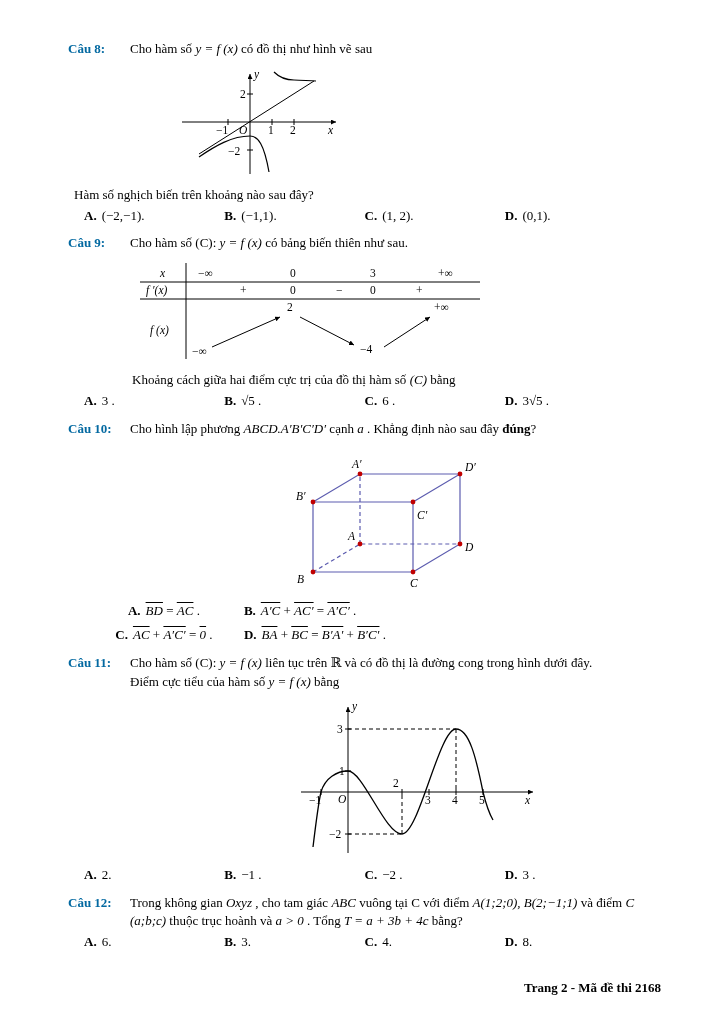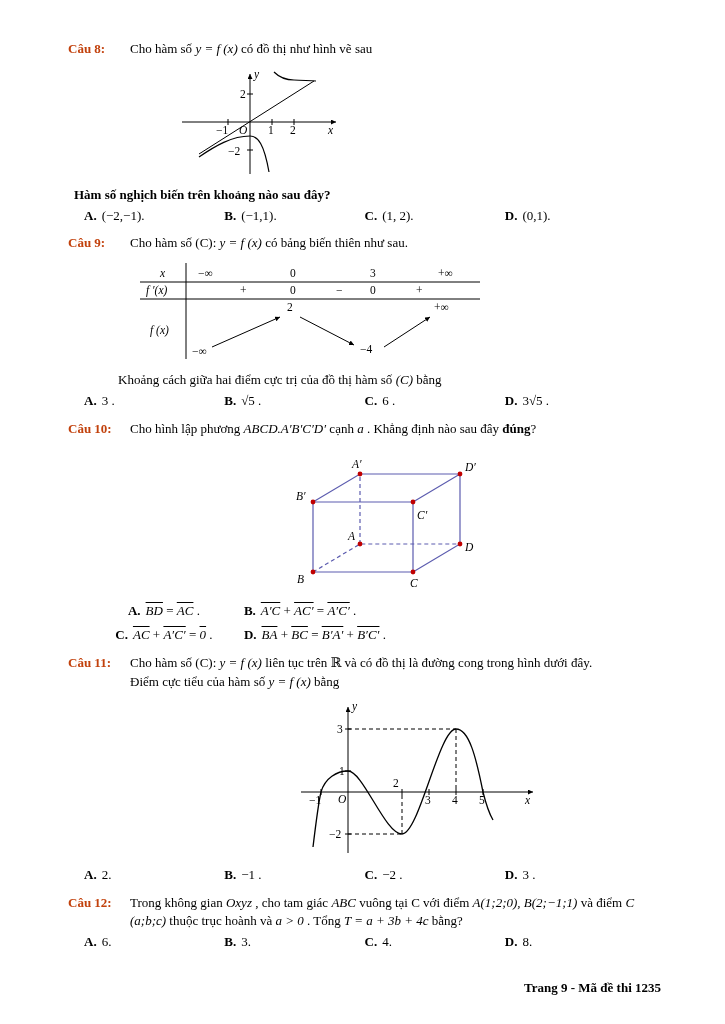--- a/index.html
+++ b/index.html
@@ -6,24 +6,24 @@
   html,body { background:#ffffff; }
   .page {
     width:725px; height:1024px; background:#fff; overflow:hidden;
     font-family:"Liberation Serif","DejaVu Serif",serif;
     font-size:13px; line-height:1.45; color:#000;
     padding:40px 64px 26px 68px;
     display:flex; flex-direction:column;
   }
   .q { margin-bottom:4px; }
   .q-head { display:flex; }
-  .q-label { flex:0 0 62px; width:62px; font-weight:bold; color:#c2410c; }
+  .q-label { flex:0 0 62px; width:62px; font-weight:bold; color:#0369a1; }
   .q-body { flex:1; }
-  .indent { margin-left:50px; }
-  .line-flush { padding-left:6px;font-weight:bold; }
+  .indent { margin-left:64px; }
+  .line-flush { padding-left:6px; }
   .answers { display:flex; margin:2px 16px 5px; }
   .answers .ans { width:25%; }
   .answers-2col .ans1 { width:28.5%;text-align:center; }
   .answers-2col .ans2 { flex:1; }
   .ans-label { font-weight:bold; margin-right:5px; }
   .seg-i { font-style:italic; }
   .seg-b { font-weight:bold; }
   .seg-v { font-style:italic; text-decoration:overline; }
   .fig { margin:5px 0 3px; }
   .fig8  { margin-left:102px; }
@@ -247,14 +247,14 @@
       </div>
     </div>
     <div class="answers indent">
       <div class="ans"><span class="ans-label">A.</span><span>6.</span></div>
       <div class="ans"><span class="ans-label">B.</span><span>3.</span></div>
       <div class="ans"><span class="ans-label">C.</span><span>4.</span></div>
       <div class="ans"><span class="ans-label">D.</span><span>8.</span></div>
     </div>
   </section>
 
-  <div class="footer">Trang 9 - Mã đề thi 1235</div>
+  <div class="footer">Trang 2 - Mã đề thi 2168</div>
 </div>
 
 </body></html>

